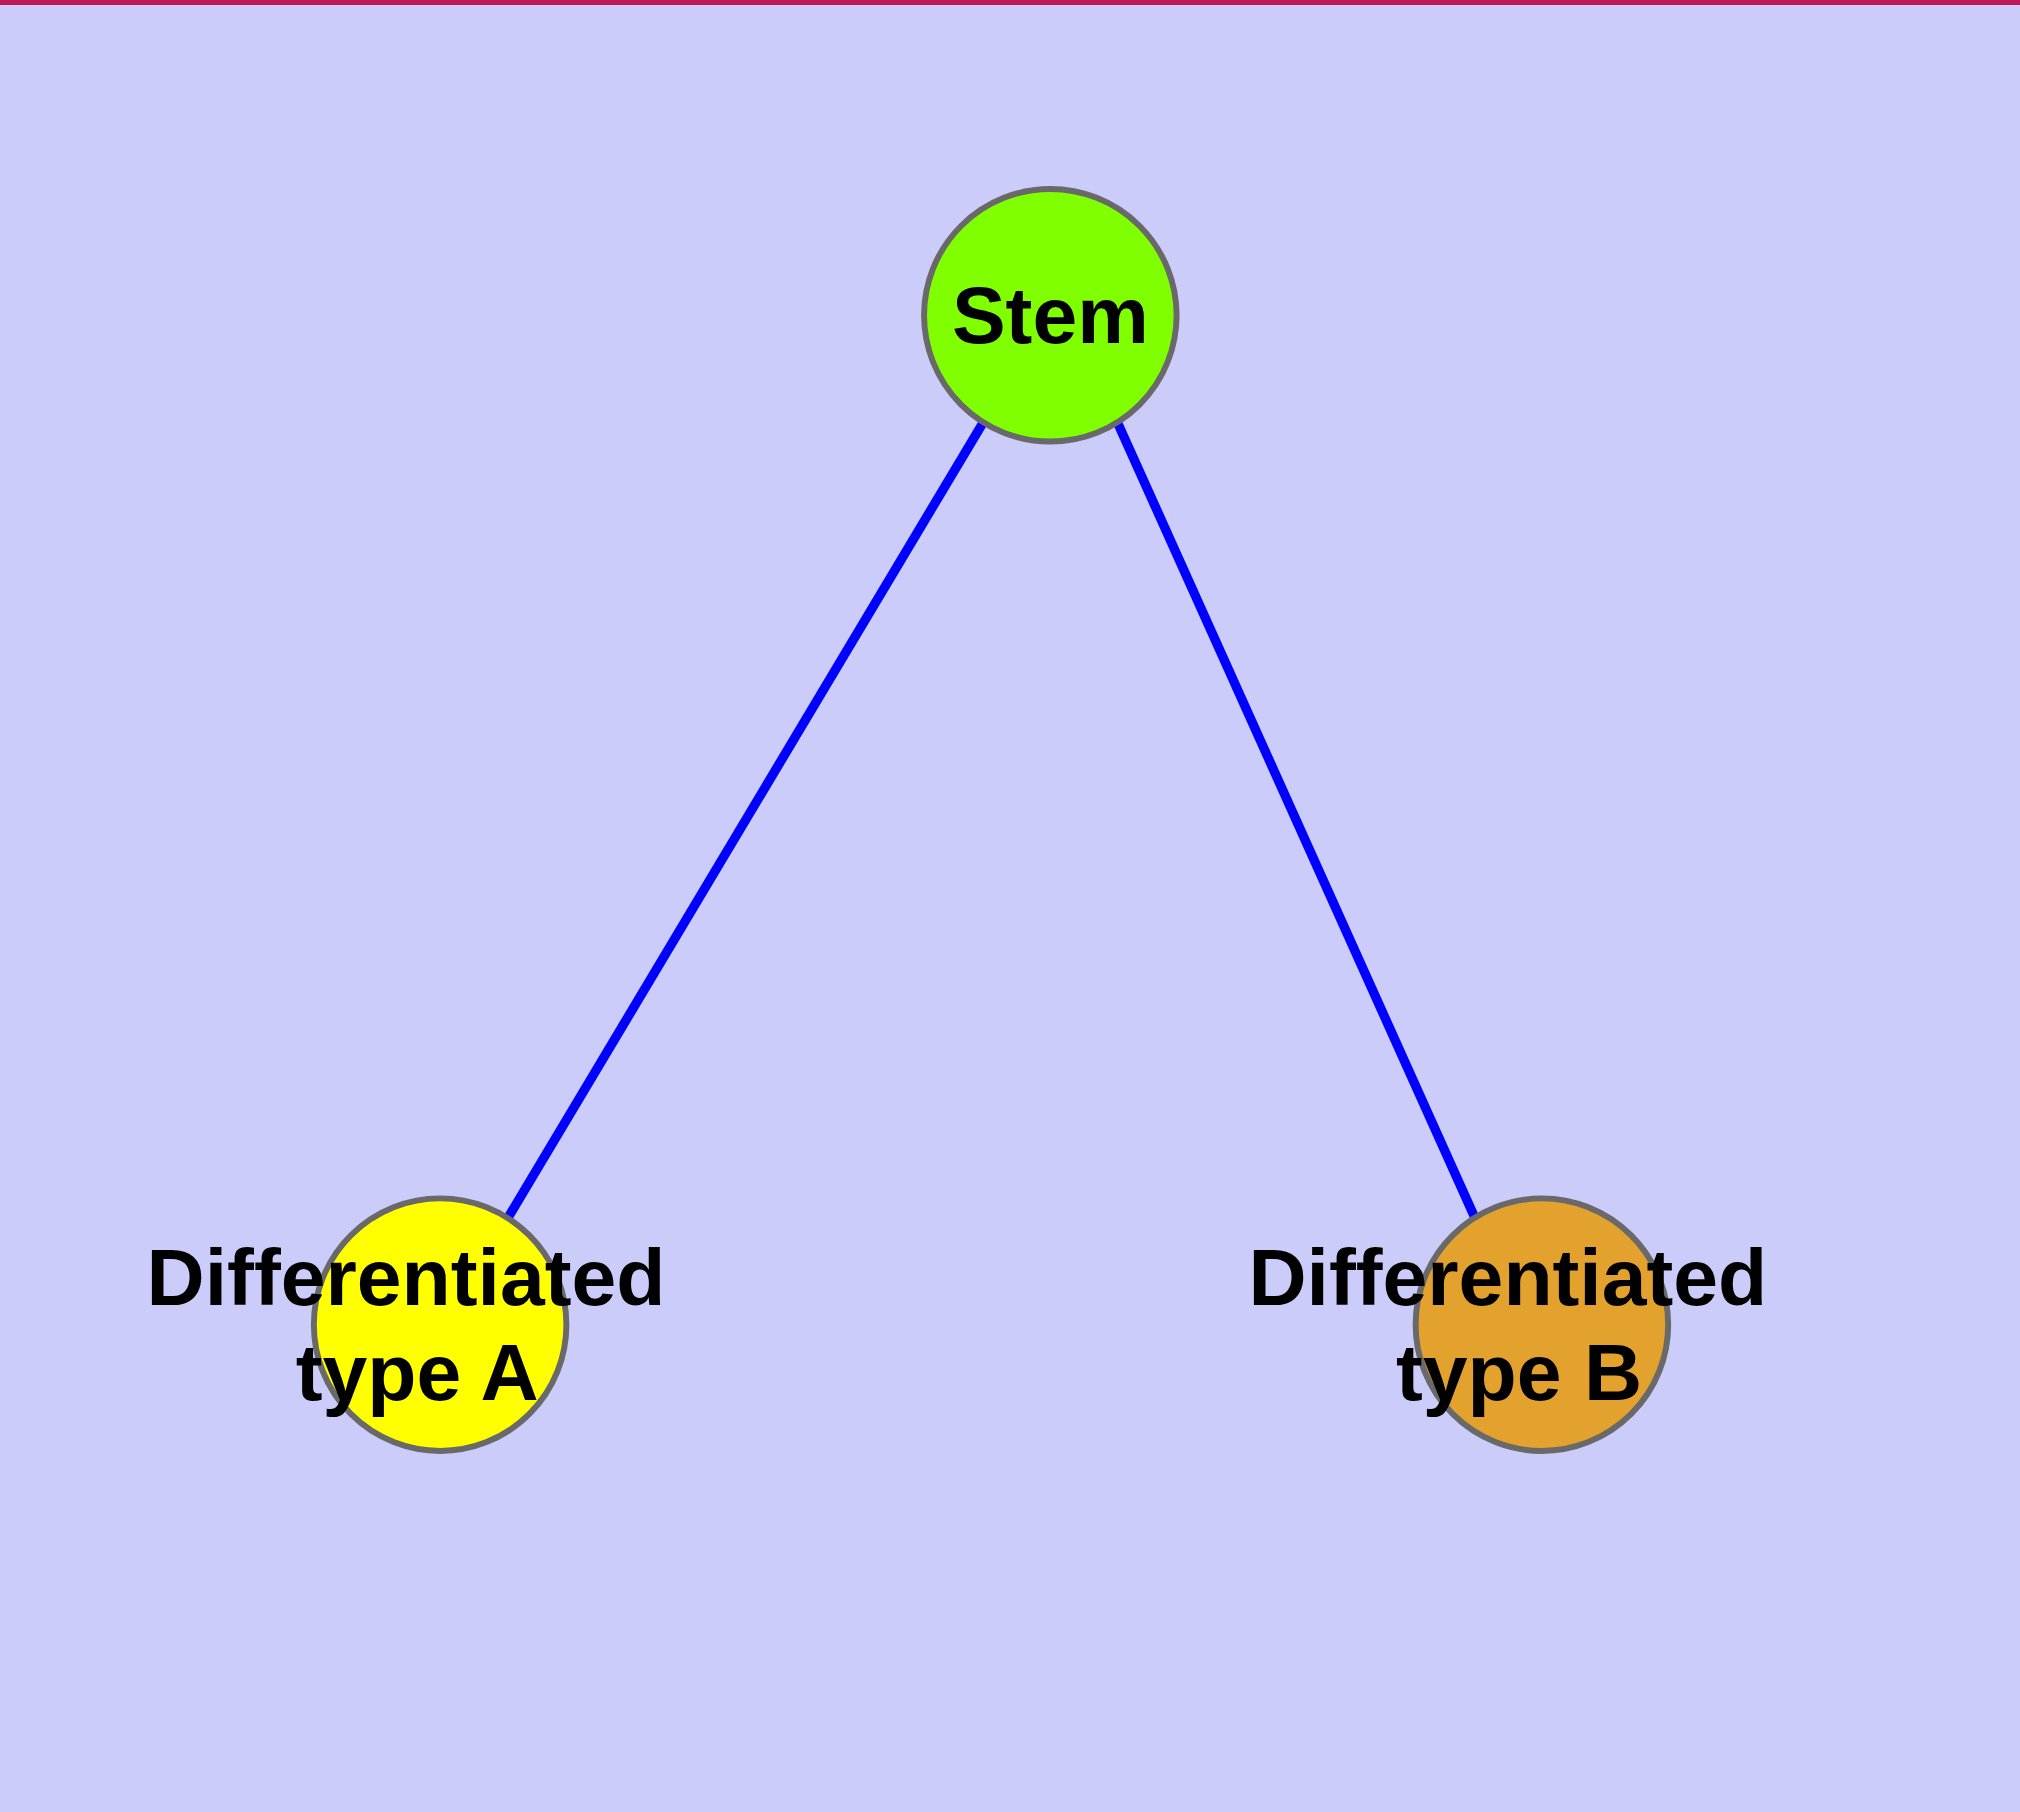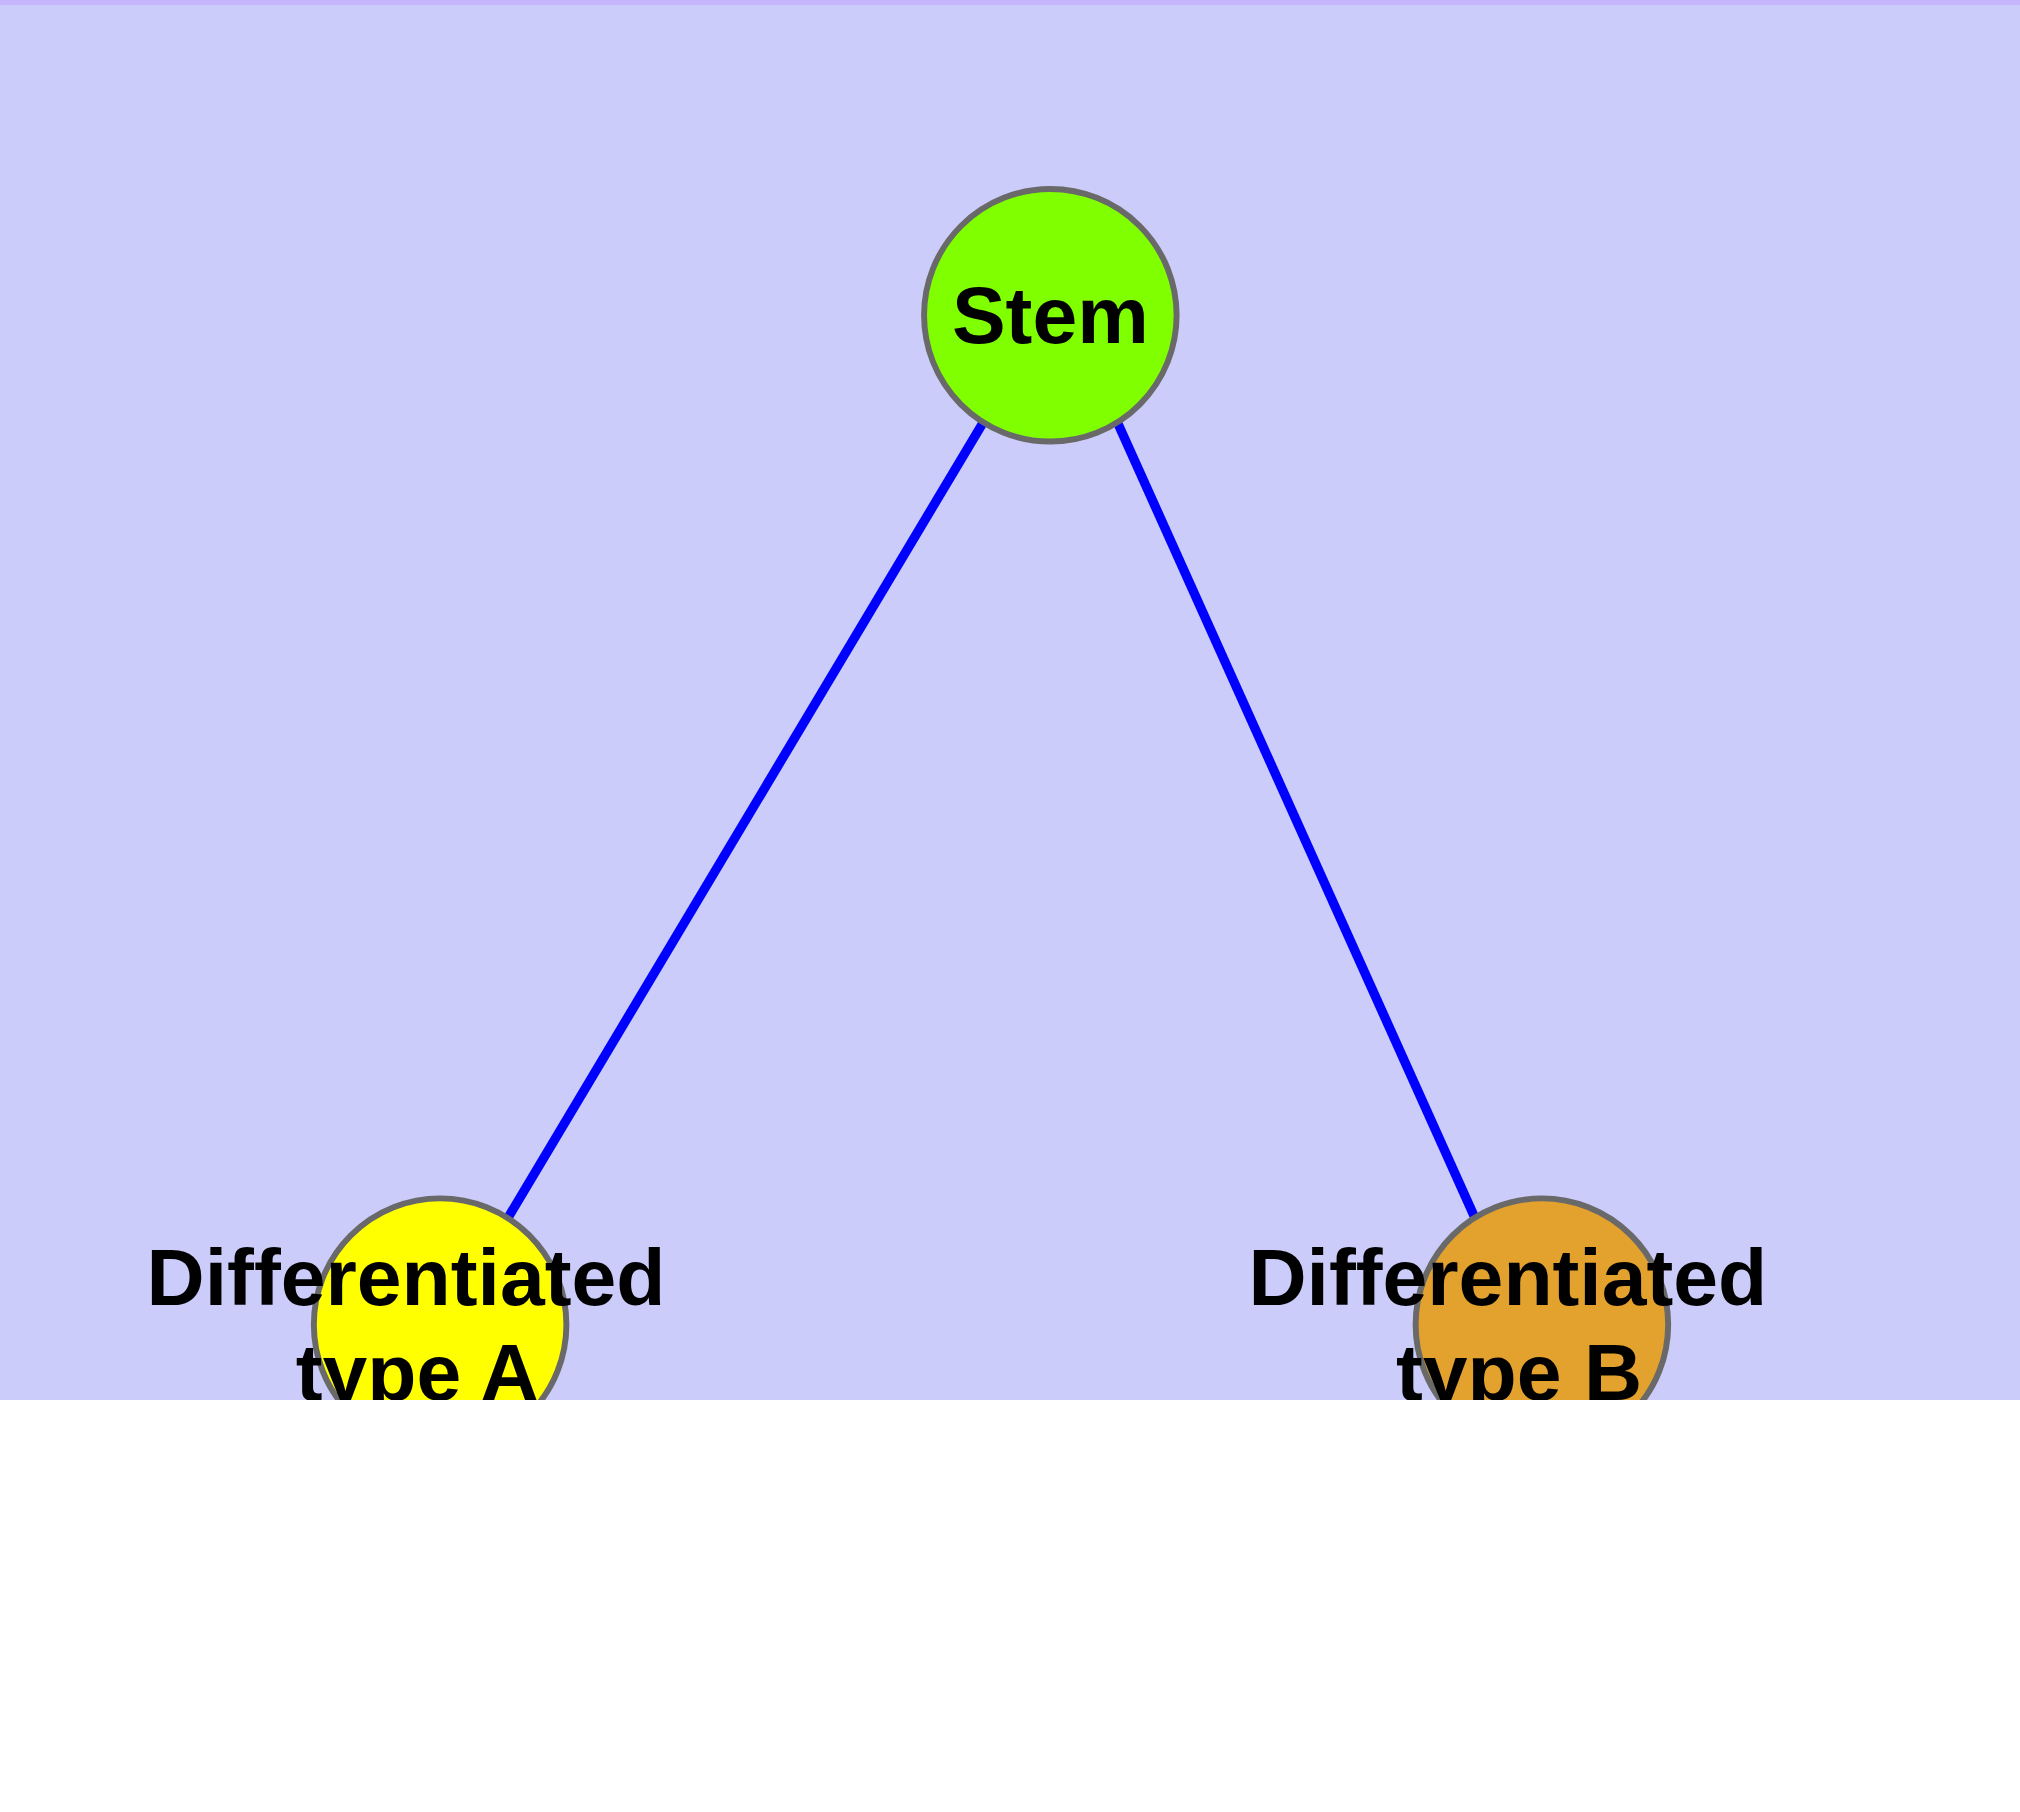--- a/index.html
+++ b/index.html
@@ -4,23 +4,23 @@
 <title>Cell Differentiation Graph</title>
 <style>
   html, body {
     margin: 0;
     padding: 0;
     background: #ffffff;
   }
   #stage {
     position: relative;
     width: 2021px;
-    height: 1400px;
+    height: 1812px;
     overflow: hidden;
-    background: #c4b5fd;
+    background: #be185d;
     font-family: "Liberation Sans", sans-serif;
   }
   #canvas-bg {
     position: absolute;
     left: 0;
     top: 5.1px;
     width: 2021px;
     height: 1807px;
     background: #ccccfa;
   }

